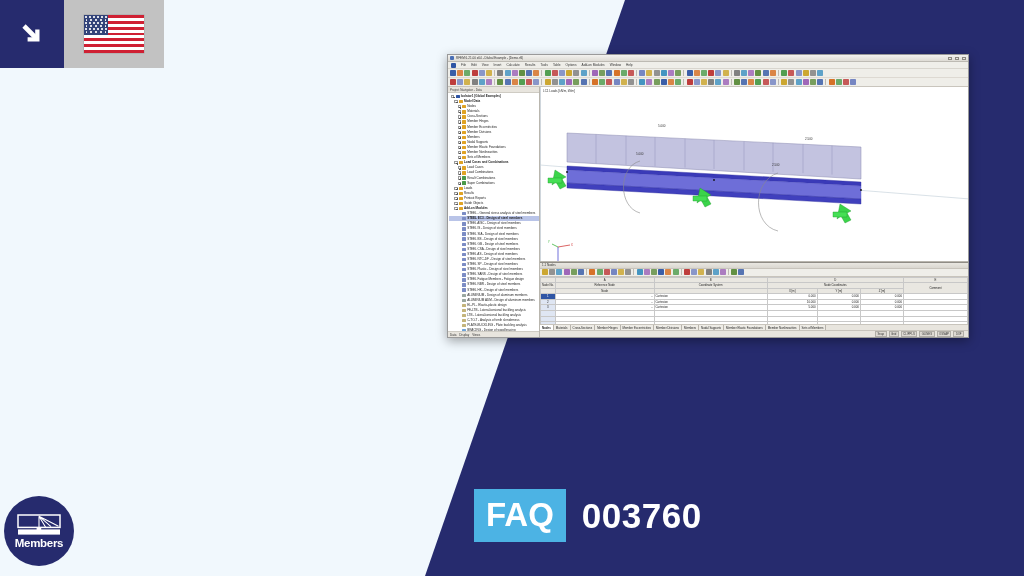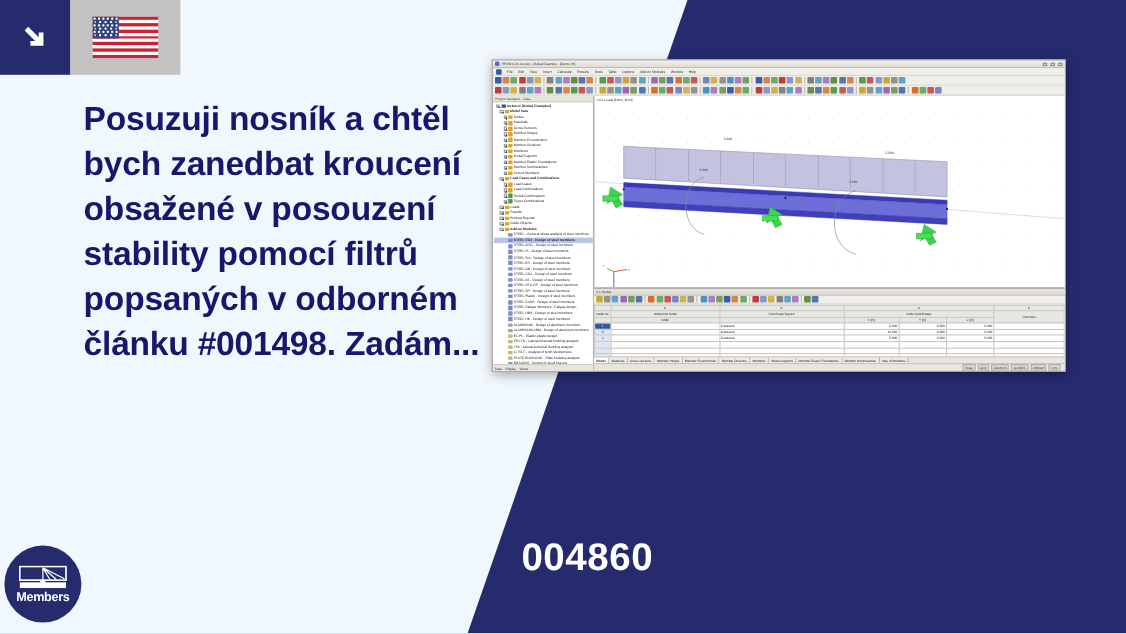--- a/index.html
+++ b/index.html
@@ -331,36 +331,36 @@
               <i></i>
               <i></i>
               <i></i>
               <i></i>
             </div>
         </div>
       </div>
     </div>
   </div>
 
-  <div class="headline">Posuzuji nosník a chtěl bych zanedbat kroucení obsažené v posouzení stability pomocí filtrů popsaných v odborném článku #001498. Zadám...</div>
 
   <div class="logo">
     <span class="mark">
       <svg viewBox="0 0 44 22" width="44" height="22" aria-hidden="true">
         <rect x="1" y="1" width="42" height="12.4" fill="none" stroke="#ffffff" stroke-width="1.5"></rect>
         <path d="M22 2.2 L22 13.4 M22 2.2 L41.5 12.2 M22 2.2 L34 12.6 M22 2.2 L28.5 13.0" stroke="#ffffff" stroke-width="1.1" fill="none"></path>
         <rect x="1" y="15.4" width="42" height="5.2" fill="#ffffff"></rect>
         <rect x="19.6" y="13.2" width="4.6" height="3.1" fill="#ffffff"></rect>
       </svg>
     </span>
     <span class="word">Members</span>
   </div>
 
   <div class="faq-row">
-    <div class="faq-num">004860</div>
+    <div class="faq-badge">FAQ</div>
+    <div class="faq-num">003760</div>
   </div>
 
   <div class="app-window">
 
     <div class="app-titlebar">
       <span class="ticon"></span>
       <span class="ttext">RFEM 6.21.00 x64 - Dlubal Example - [Demo.rf6]</span>
       <span class="twin">
         <span></span>
         <span></span>

